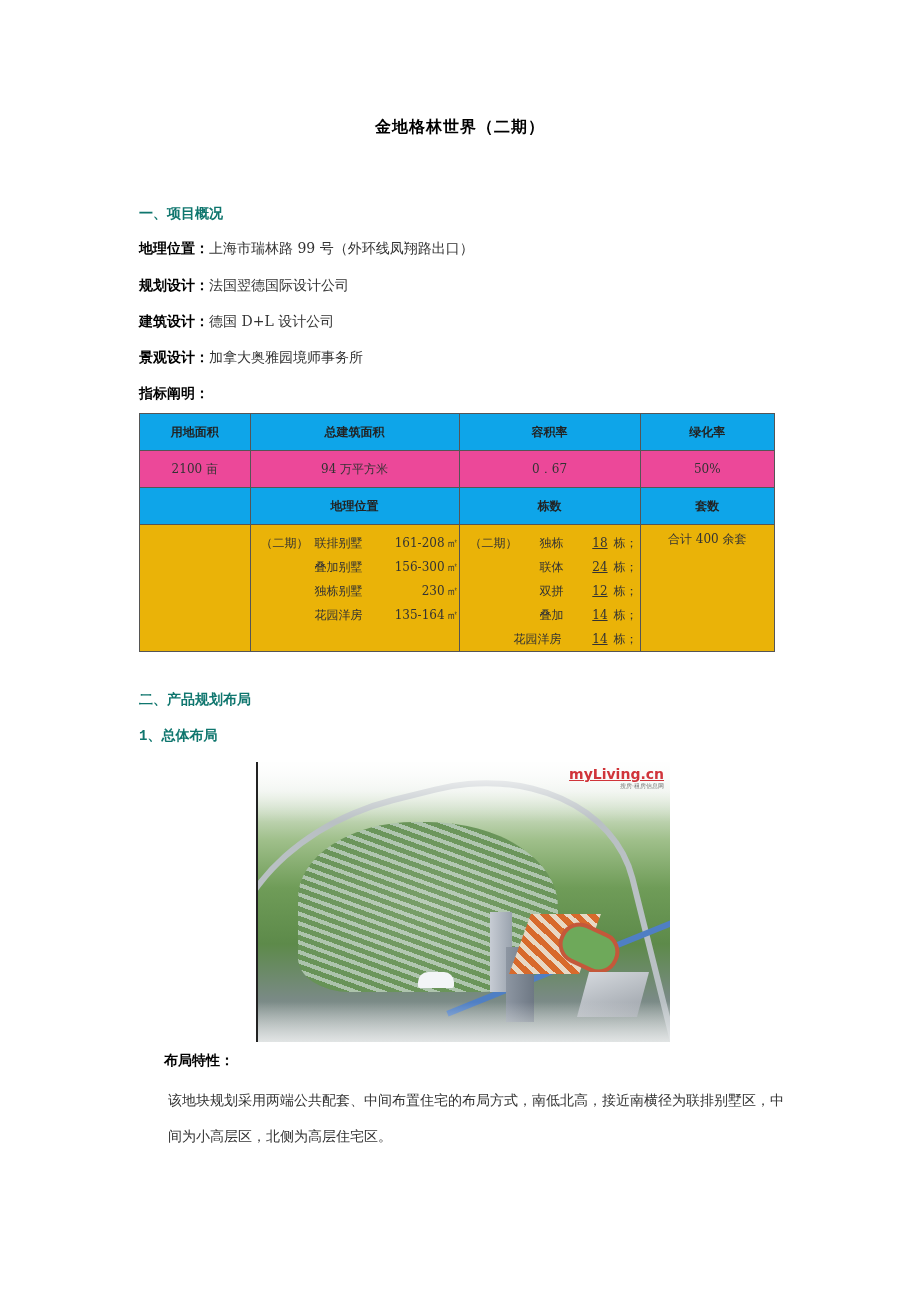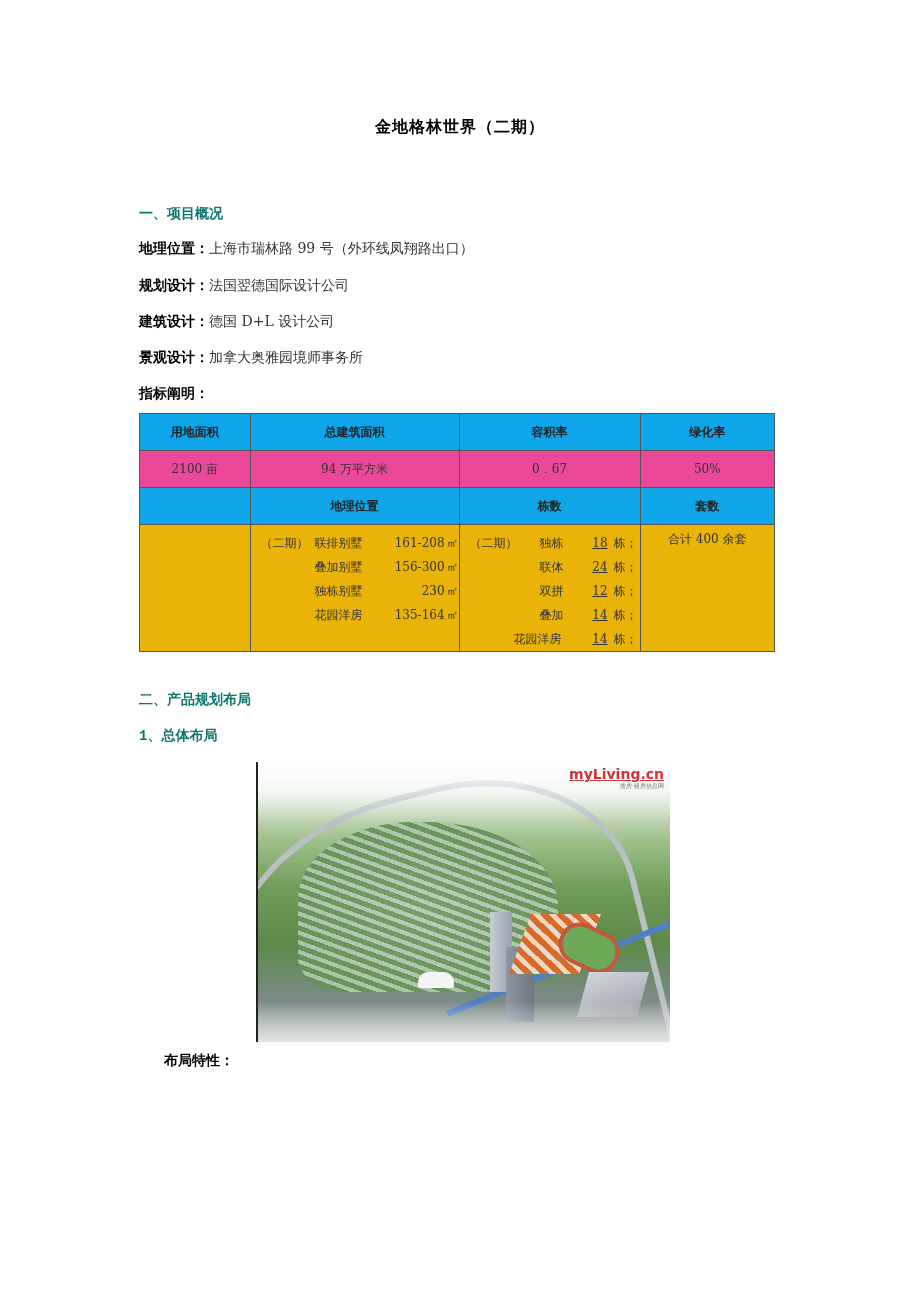--- a/index.html
+++ b/index.html
@@ -365,14 +365,15 @@
     <div class="hall"></div>
     <div class="haze"></div>
     <div class="fog-bottom"></div>
     <div class="logo">
       <div class="brand">myLiving.cn</div>
       <div class="sub">搜房·租房信息网</div>
     </div>
   </div>
 
   <div class="subhead">布局特性：</div>
+  <div class="para">该地块规划采用两端公共配套、中间布置住宅的布局方式，南低北高，接近南横径为联排别墅区，中间为小高层区，北侧为高层住宅区。</div>
 
 </div>
 
 </body></html>

